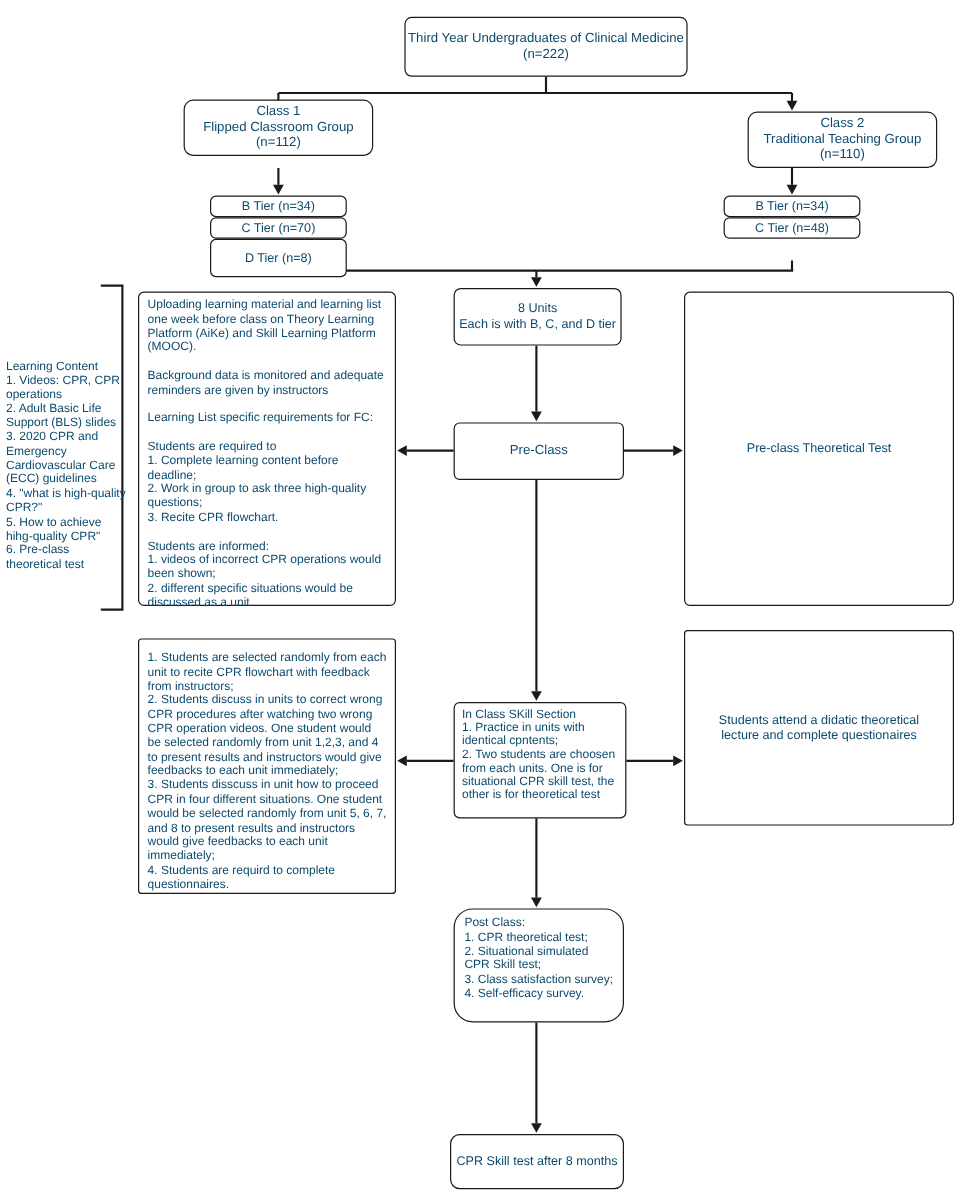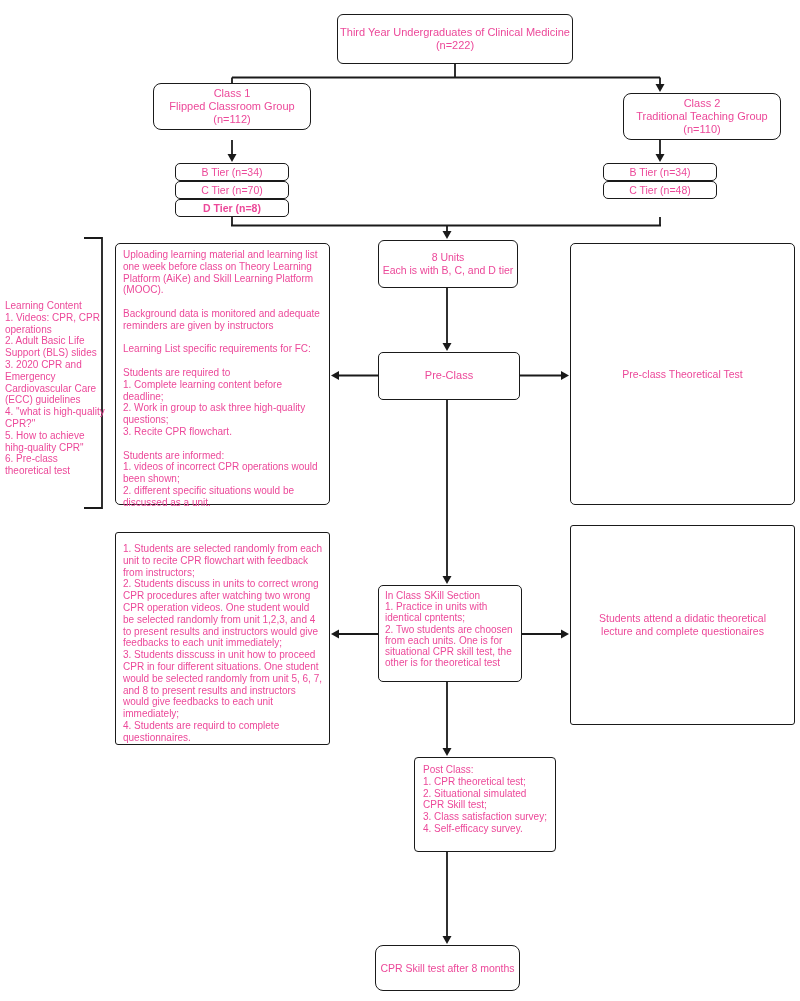--- a/index.html
+++ b/index.html
@@ -1,18 +1,18 @@
 <!DOCTYPE html>
 <html><head>
 <meta charset="utf-8">
 <style>
   html,body{margin:0;padding:0;background:#fff;}
   .stage{
     position:relative;width:800px;height:1001px;background:#ffffff;
-    font-family:"Liberation Sans",sans-serif;color:#ec4899;overflow:hidden;
+    font-family:"Liberation Sans",sans-serif;color:#0c4a6e;overflow:hidden;
   }
   .wires{position:absolute;left:0;top:0;}
   .wires path{stroke:#1a1a1a;stroke-width:1.8;fill:none;}
   .wires polygon{fill:#1a1a1a;stroke:none;}
   .node{
     position:absolute;box-sizing:border-box;background:#fff;
     border:1.8px solid #1a1a1a;white-space:pre-line;line-height:1.2;
   }
   .flex{display:flex;align-items:center;justify-content:center;text-align:center;}
   .lefttxt{text-align:left;}
@@ -59,21 +59,21 @@
   <div class="node flex" style="left:153px;top:83px;width:158px;height:47px;border-radius:8px;font-size:11px;line-height:1.18;">Class 1
 Flipped Classroom Group
 (n=112)</div>
 
   <div class="node flex" style="left:600px;top:93px;width:158px;height:47px;border-radius:8px;font-size:11px;line-height:1.18;margin-left:23px;">Class 2
 Traditional Teaching Group
 (n=110)</div>
 
   <div class="node flex tier" style="left:175px;top:163px;width:114px;height:18px;">B Tier (n=34)</div>
   <div class="node flex tier" style="left:175px;top:181px;width:114px;height:18px;">C Tier (n=70)</div>
-  <div class="node flex tier" style="left:175px;top:199px;width:114px;height:18px;font-weight:bold;">D Tier (n=8)</div>
+  <div class="node flex tier" style="left:175px;top:199px;width:114px;height:32px;">D Tier (n=8)</div>
 
   <div class="node flex tier" style="left:603px;top:163px;width:114px;height:18px;">B Tier (n=34)</div>
   <div class="node flex tier" style="left:603px;top:181px;width:114px;height:18px;">C Tier (n=48)</div>
   <div class="node flex tier" style="left:603px;top:199px;width:114px;height:18px;margin-top:48px;">D Tier (n=11)</div>
 
   <div class="node flex" style="left:378px;top:240px;width:140px;height:48px;border-radius:6px;font-size:10.5px;">8 Units
 Each is with B, C, and D tier</div>
 
   <div class="label" style="left:5px;top:300px;width:100px;font-size:10px;">Learning Content
 1. Videos: CPR, CPR operations
@@ -104,23 +104,23 @@
 
   <div class="node lefttxt" style="left:115px;top:532px;width:215px;height:213px;border-radius:3px;font-size:10px;line-height:1.18;padding:10px 7px 5px 7px;">1. Students are selected randomly from each unit to recite CPR flowchart with feedback from instructors;
 2. Students discuss in units to correct wrong CPR procedures after watching two wrong CPR operation videos. One student would be selected randomly from unit 1,2,3, and 4 to present results and instructors would give feedbacks to each unit immediately;
 3. Students disscuss in unit how to proceed CPR in four different situations. One student would be selected randomly from unit 5, 6, 7, and 8 to present results and instructors would give feedbacks to each unit immediately;
 4. Students are requird to complete questionnaires.</div>
 
   <div class="node lefttxt" style="left:378px;top:585px;width:144px;height:97px;border-radius:5px;font-size:10px;line-height:1.12;padding:4px 6px;">In Class SKill Section
 1. Practice in units with identical cpntents;
 2. Two students are choosen from each units. One is for situational CPR skill test, the other is for theoretical test</div>
 
-  <div class="node flex" style="left:570px;top:525px;width:225px;height:200px;border-radius:3px;font-size:10.5px;padding:12px 14px;">Students attend a didatic theoretical lecture and complete questionaires</div>
+  <div class="node flex" style="left:570px;top:525px;width:225px;height:163px;border-radius:3px;font-size:10.5px;padding:12px 14px;">Students attend a didatic theoretical lecture and complete questionaires</div>
 
-  <div class="node lefttxt" style="left:378px;top:757px;width:142px;height:95px;border-radius:4px;font-size:10px;line-height:1.18;padding:6px 8px;margin-left:36px;">Post Class:
+  <div class="node lefttxt" style="left:378px;top:757px;width:142px;height:95px;border-radius:16px;font-size:10px;line-height:1.18;padding:6px 8px;">Post Class:
 1. CPR theoretical test;
 2. Situational simulated CPR Skill test;
 3. Class satisfaction survey;
 4. Self-efficacy survey.</div>
 
   <div class="node flex" style="left:375px;top:945px;width:145px;height:46px;border-radius:8px;font-size:10.5px;">CPR Skill test after 8 months</div>
 
 </div>
 
 </body></html>

